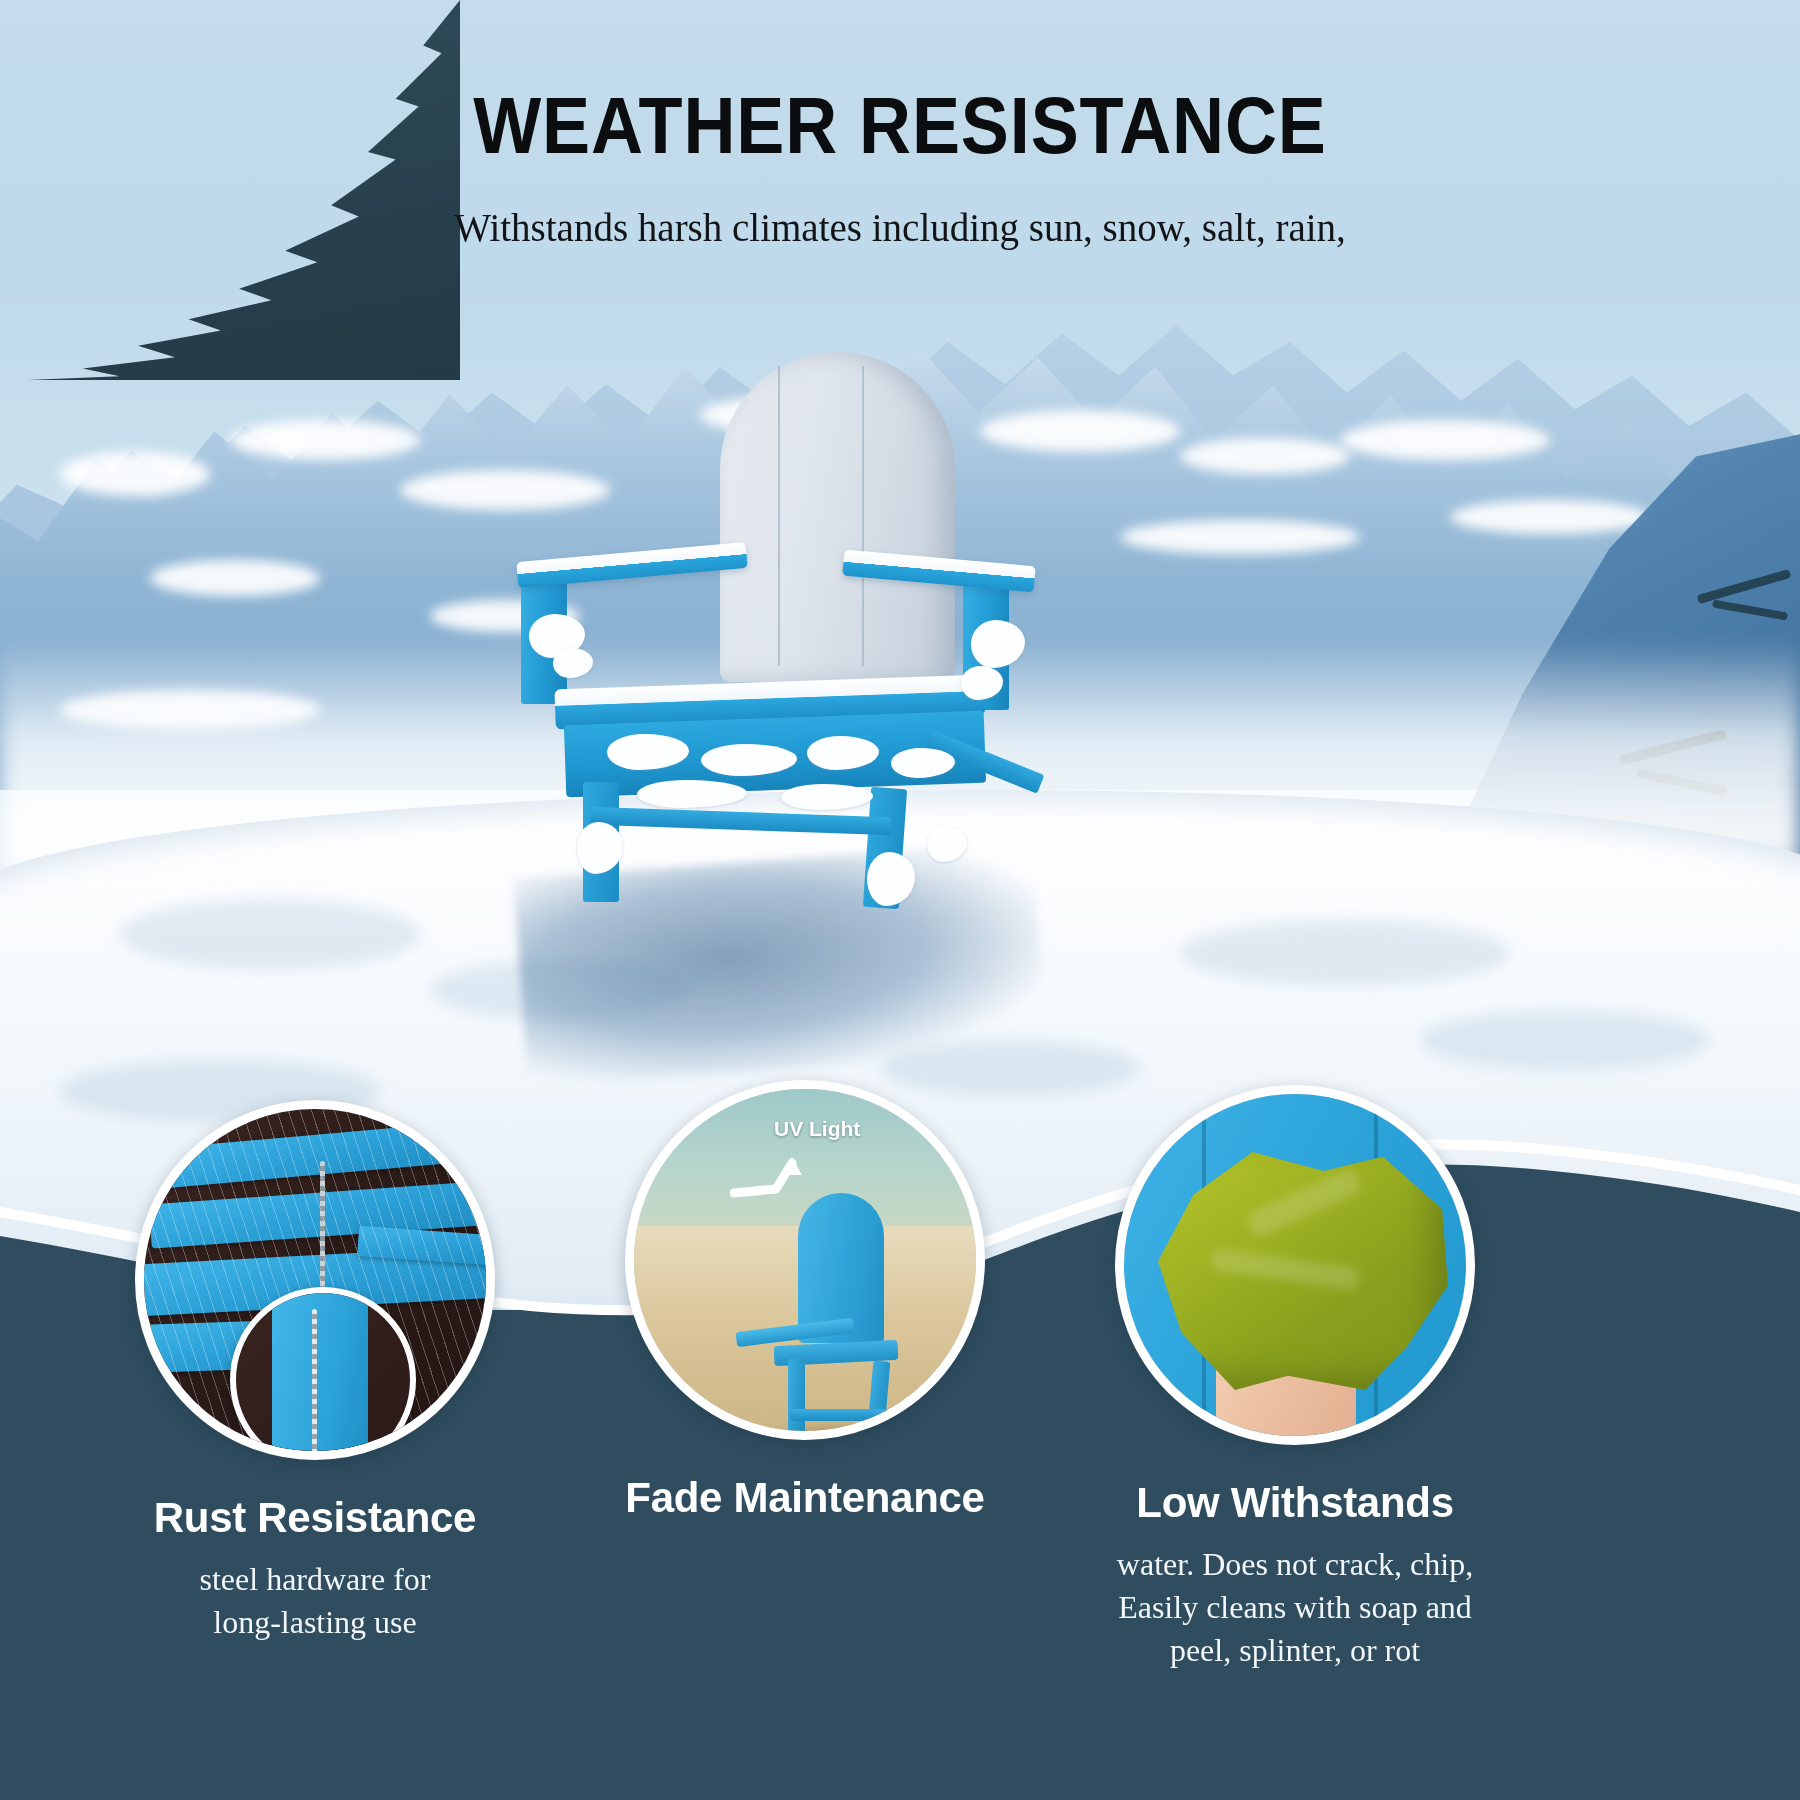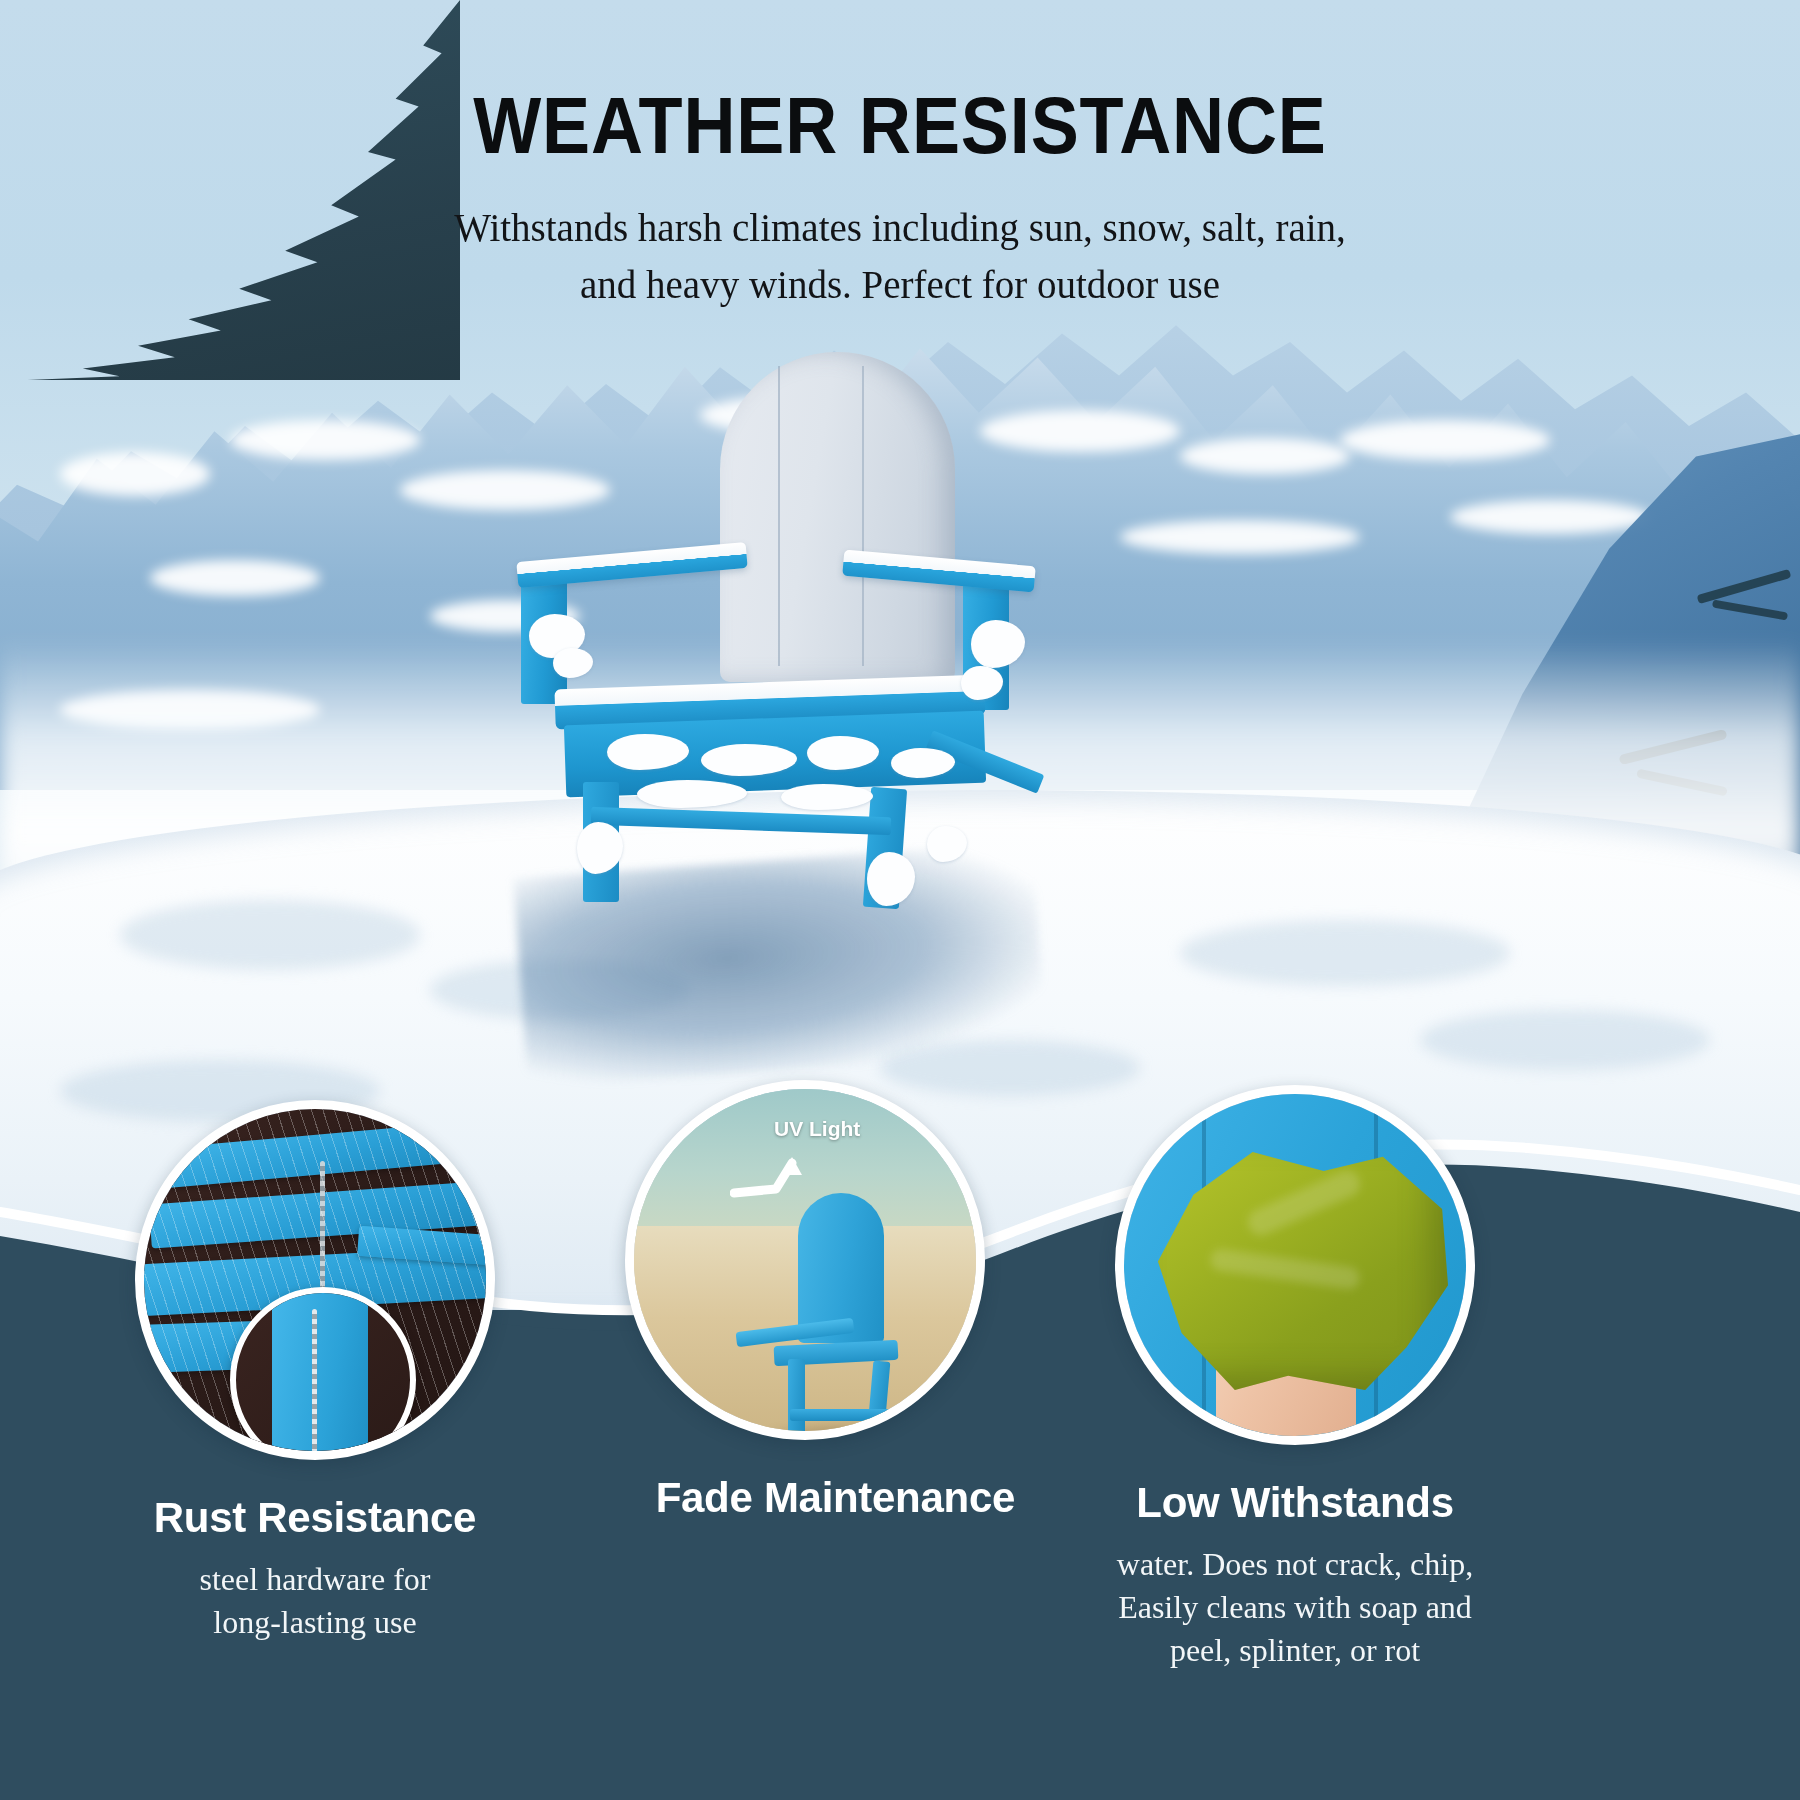--- a/index.html
+++ b/index.html
@@ -192,21 +192,21 @@
   
   .wave-wrap { position:absolute; left:0; top:1040px; width:1800px; height:760px; }
   .wave-wrap svg { display:block; width:1800px; height:760px; }
 
   
   .features {
     position:absolute; left:0; top:0; width:1800px; height:1800px;
   }
   .feature { position:absolute; width:420px; text-align:center; }
   .feature.f0 { left:105px; top:1100px; }
-  .feature.f1 { left:595px; top:1080px;text-align:right; }
+  .feature.f1 { left:595px; top:1080px; }
   .feature.f2 { left:1085px; top:1085px; }
 
   .circle {
     position:relative;
     width:360px; height:360px;
     margin:0 auto;
     border-radius:50%;
     border:9px solid #ffffff;
     overflow:hidden;
     box-shadow:0 5px 16px rgba(20,45,65,.28);
@@ -405,21 +405,20 @@
     <div class="snowpatch" style="left:286px; top:432px; width:92px; height:26px;"></div>
     <div class="snowpatch" style="left:82px;  top:470px; width:46px; height:52px;"></div>
     <div class="snowpatch" style="left:372px; top:500px; width:48px; height:54px;"></div>
     <div class="snowpatch" style="left:432px; top:474px; width:40px; height:36px;"></div>
   </div>
 
   <div class="header">
     <div class="title">WEATHER RESISTANCE</div>
     <div class="subtitle">
       <div>Withstands harsh climates including sun, snow, salt, rain,</div>
-      <div>and heavy winds. Perfect for outdoor use</div>
     </div>
   </div>
 
   <div class="wave-wrap">
     <svg viewBox="0 0 1800 760" preserveAspectRatio="none" aria-hidden="true">
       <path d="M0,196 C 180,226 330,268 520,286 C 700,302 840,276 1000,214
                C 1160,152 1320,112 1520,128 C 1640,138 1730,156 1800,172
                L1800,760 L0,760 Z" fill="#2f4d5f"></path>
       <path d="M0,172 C 190,204 340,248 530,266 C 712,282 852,254 1012,192
                C 1172,130 1330,92 1528,108 C 1648,118 1736,136 1800,150" fill="none" stroke="#ffffff" stroke-width="10" stroke-linecap="round"></path>

